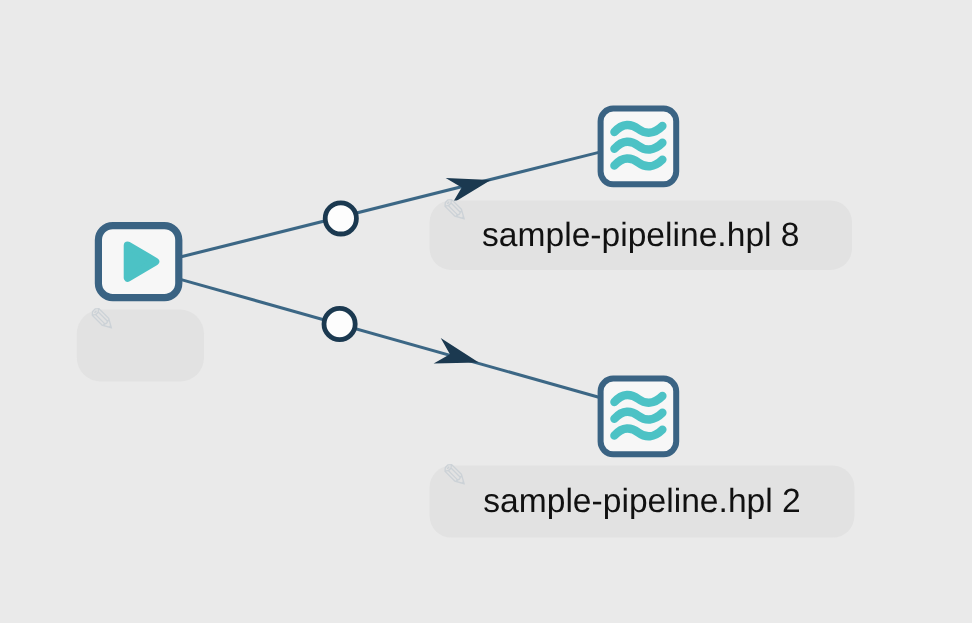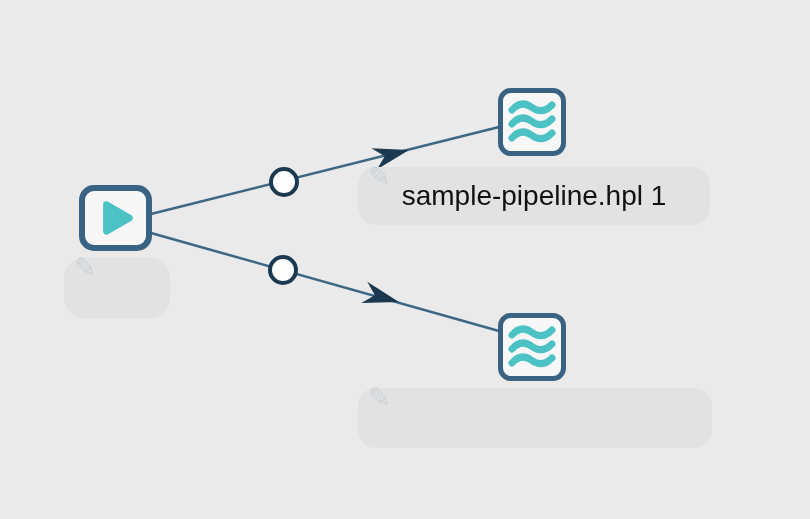--- a/index.html
+++ b/index.html
@@ -111,20 +111,21 @@
       <path class="teal-stroke" stroke-width="7" stroke-linecap="round" d="M 8 44 C 15 36, 22 37, 28 41.5 C 34 46, 41 46, 48 39"></path>
     </svg>
   </div>
 
   <div class="label start-label">
     <span class="pencil">✎</span>
   </div>
 
   <div class="label pipeline-label-1">
     <span class="pencil">✎</span>
-    <span>sample-pipeline.hpl 1</span>
+    <span>sample-pipeline.hpl 8</span>
   </div>
 
   <div class="label pipeline-label-2">
     <span class="pencil">✎</span>
+    <span>sample-pipeline.hpl 2</span>
   </div>
 
 </div>
 
 </body></html>

